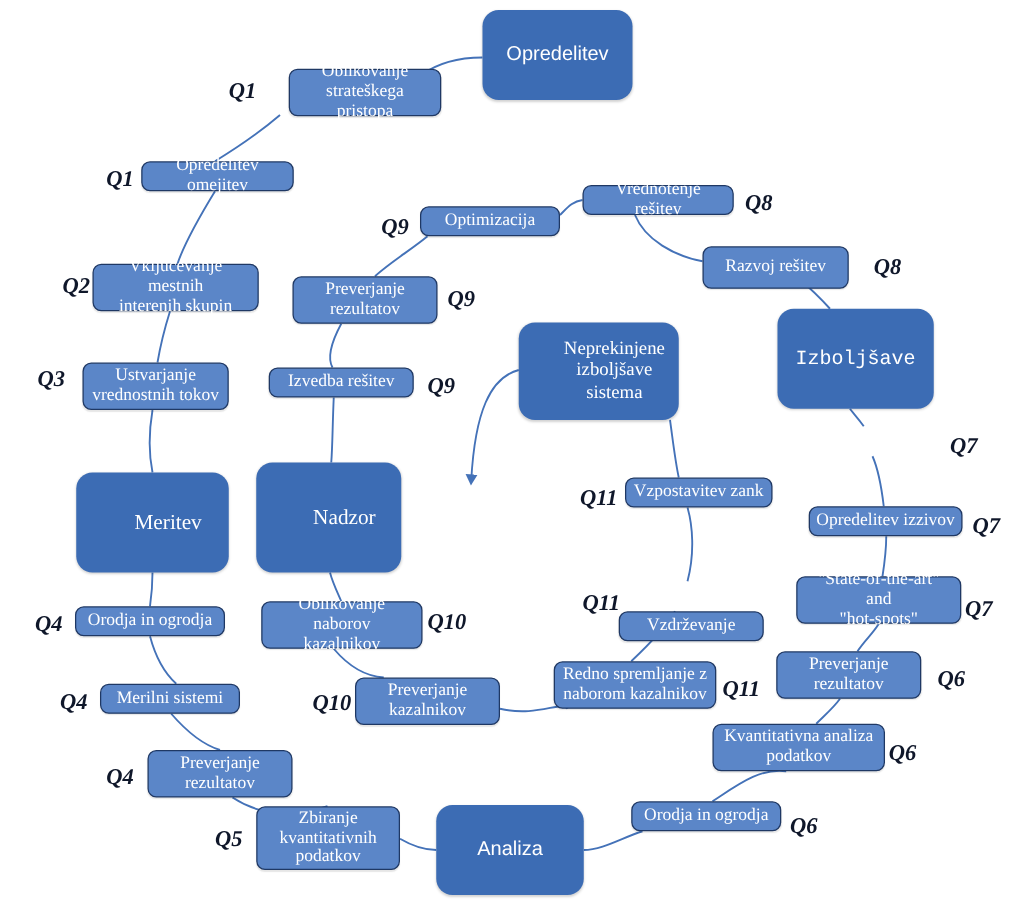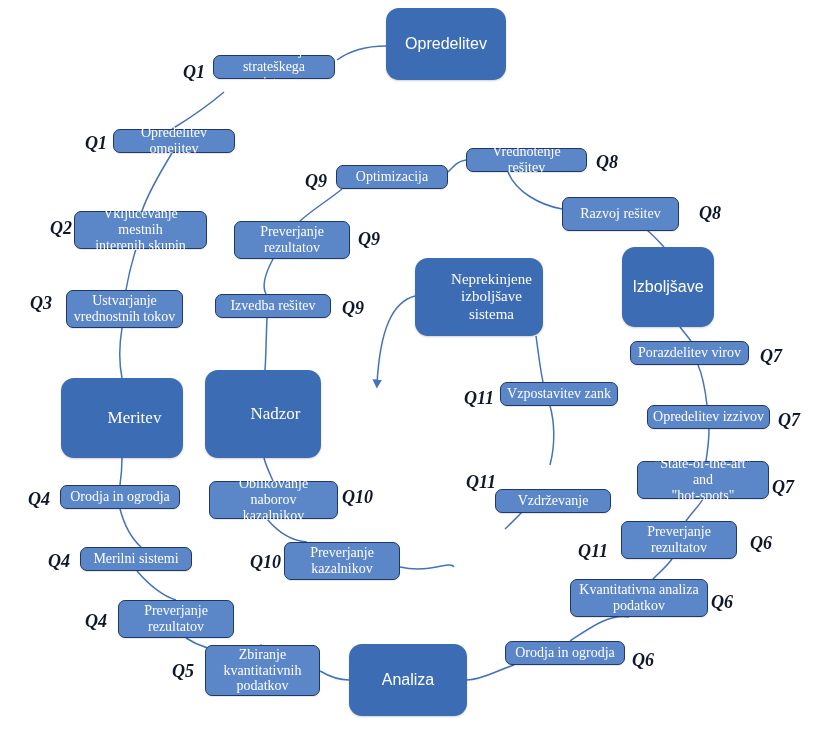--- a/index.html
+++ b/index.html
@@ -120,32 +120,32 @@
 
   <div class="node hub sans" style="left:386px; top:8px; width:120px; height:72px;">
     <span>Opredelitev</span>
   </div>
   <div class="node hub serif" style="left:61px; top:378px; width:122px; height:80px;">
     <span>Meritev</span>
   </div>
   <div class="node hub serif" style="left:205px; top:370px; width:116px; height:88px;">
     <span>Nadzor</span>
   </div>
-  <div class="node hub sans" style="left:622px; top:247px; width:92px; height:80px;">
+  <div class="node hub sans" style="left:622px; top:247px; width:125px; height:80px;font-family:Liberation Mono, monospace;">
     <span>Izboljšave</span>
   </div>
   <div class="node hub sans" style="left:349px; top:644px; width:118px; height:72px;">
     <span>Analiza</span>
   </div>
   <div class="node hub serif" style="left:415px; top:258px; width:128px; height:78px; font-size:15px;">
     <span>Neprekinjene
 izboljšave sistema</span>
   </div>
 
-  <div class="node step" style="left:213px; top:55px; width:122px; height:24px;">
+  <div class="node step" style="left:231px; top:55px; width:122px; height:38px;">
     <span>Oblikovanje
 strateškega pristopa</span>
   </div>
   <div class="node step" style="left:113px; top:129px; width:122px; height:24px;">
     <span>Opredelitev omejitev</span>
   </div>
   <div class="node step" style="left:74px; top:211px; width:133px; height:38px;">
     <span>Vključevanje mestnih
 interenih skupin</span>
   </div>
@@ -179,23 +179,20 @@
     <span>Preverjanje
 rezultatov</span>
   </div>
   <div class="node step" style="left:637px; top:461px; width:132px; height:38px;">
     <span>"State-of-the-art" and
 "hot-spots"</span>
   </div>
   <div class="node step" style="left:647px; top:405px; width:123px; height:24px;">
     <span>Opredelitev izzivov</span>
   </div>
-  <div class="node step" style="left:630px; top:341px; width:119px; height:24px;">
-    <span>Porazdelitev virov</span>
-  </div>
   <div class="node step" style="left:562px; top:197px; width:117px; height:34px;">
     <span>Razvoj rešitev</span>
   </div>
   <div class="node step" style="left:466px; top:148px; width:121px; height:24px;">
     <span>Vrednotenje rešitev</span>
   </div>
   <div class="node step" style="left:336px; top:165px; width:112px; height:24px;">
     <span>Optimizacija</span>
   </div>
   <div class="node step" style="left:234px; top:221px; width:116px; height:38px;">
@@ -205,20 +202,24 @@
   <div class="node step" style="left:215px; top:294px; width:116px; height:24px;">
     <span>Izvedba rešitev</span>
   </div>
   <div class="node step" style="left:209px; top:481px; width:129px; height:38px;">
     <span>Oblikovanje naborov
 kazalnikov</span>
   </div>
   <div class="node step" style="left:284px; top:542px; width:116px; height:38px;">
     <span>Preverjanje
 kazalnikov</span>
+  </div>
+  <div class="node step" style="left:443px; top:529px; width:130px; height:38px;">
+    <span>Redno spremljanje z
+naborom kazalnikov</span>
   </div>
   <div class="node step" style="left:495px; top:465px; width:116px; height:24px;margin-top:24px;">
     <span>Vzdrževanje</span>
   </div>
   <div class="node step" style="left:500px; top:382px; width:118px; height:24px;">
     <span>Vzpostavitev zank</span>
   </div>
 
   <div class="qlabel" style="left:183px; top:62px;">Q1</div>
   <div class="qlabel" style="left:85px;  top:133px;">Q1</div>

